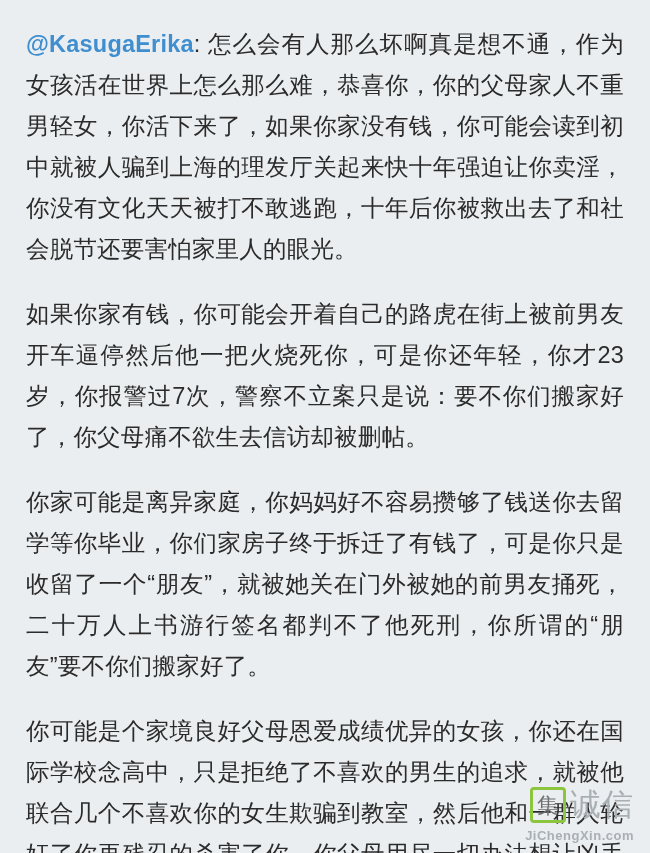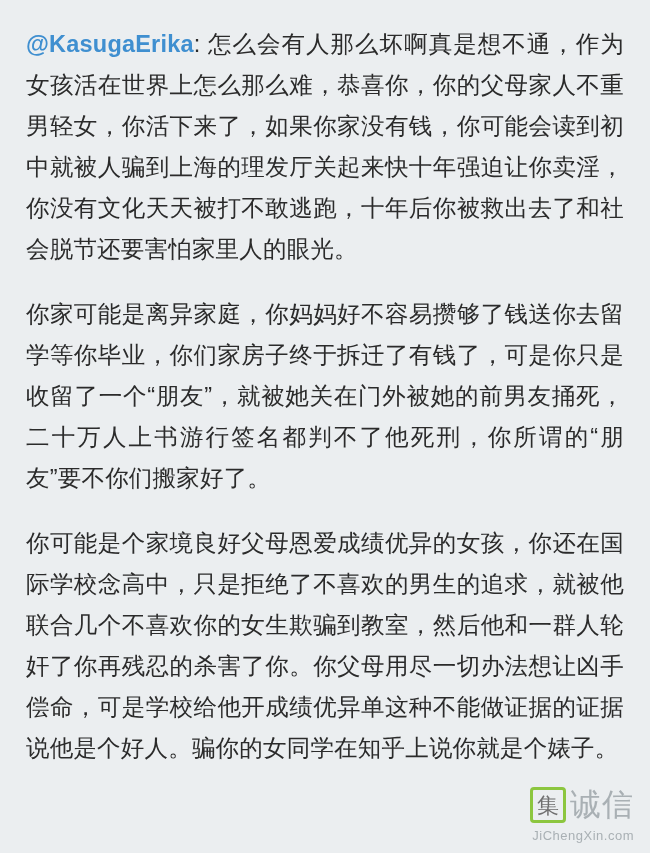--- a/index.html
+++ b/index.html
@@ -69,31 +69,33 @@
     font-size: 31px;
     color: #a9b0b4;
     letter-spacing: 1px;
     font-family: Liberation Serif, serif;
   }
   .wm-url {
     margin-top: 2px;
     font-size: 13px;
     color: #a9b0b4;
     letter-spacing: 0.5px;
+    font-weight: bold;
   }
 </style>
 </head>
 <body>
 
 <div class="page">
 
   <div class="post-body">
 
     <p class="para"><span class="mention">@KasugaErika</span><span>: </span><span>怎么会有人那么坏啊真是想不通，作为女孩活在世界上怎么那么难，恭喜你，你的父母家人不重男轻女，你活下来了，如果你家没有钱，你可能会读到初中就被人骗到上海的理发厅关起来快十年强迫让你卖淫，你没有文化天天被打不敢逃跑，十年后你被救出去了和社会脱节还要害怕家里人的眼光。</span></p>
 
+    <p class="para"><span>如果你家有钱，你可能会开着自己的路虎在街上被前男友开车逼停然后他一把火烧死你，可是你还年轻，你才23岁，你报警过7次，警察不立案只是说：要不你们搬家好了，你父母痛不欲生去信访却被删帖。</span></p>
 
     <p class="para"><span>你家可能是离异家庭，你妈妈好不容易攒够了钱送你去留学等你毕业，你们家房子终于拆迁了有钱了，可是你只是收留了一个“朋友”，就被她关在门外被她的前男友捅死，二十万人上书游行签名都判不了他死刑，你所谓的“朋友”要不你们搬家好了。</span></p>
 
     <p class="para"><span>你可能是个家境良好父母恩爱成绩优异的女孩，你还在国际学校念高中，只是拒绝了不喜欢的男生的追求，就被他联合几个不喜欢你的女生欺骗到教室，然后他和一群人轮奸了你再残忍的杀害了你。你父母用尽一切办法想让凶手偿命，可是学校给他开成绩优异单这种不能做证据的证据说他是个好人。骗你的女同学在知乎上说你就是个婊子。</span></p>
 
   </div>
 
   <div class="watermark">
     <div class="wm-row">
       <div class="wm-box">集</div>

